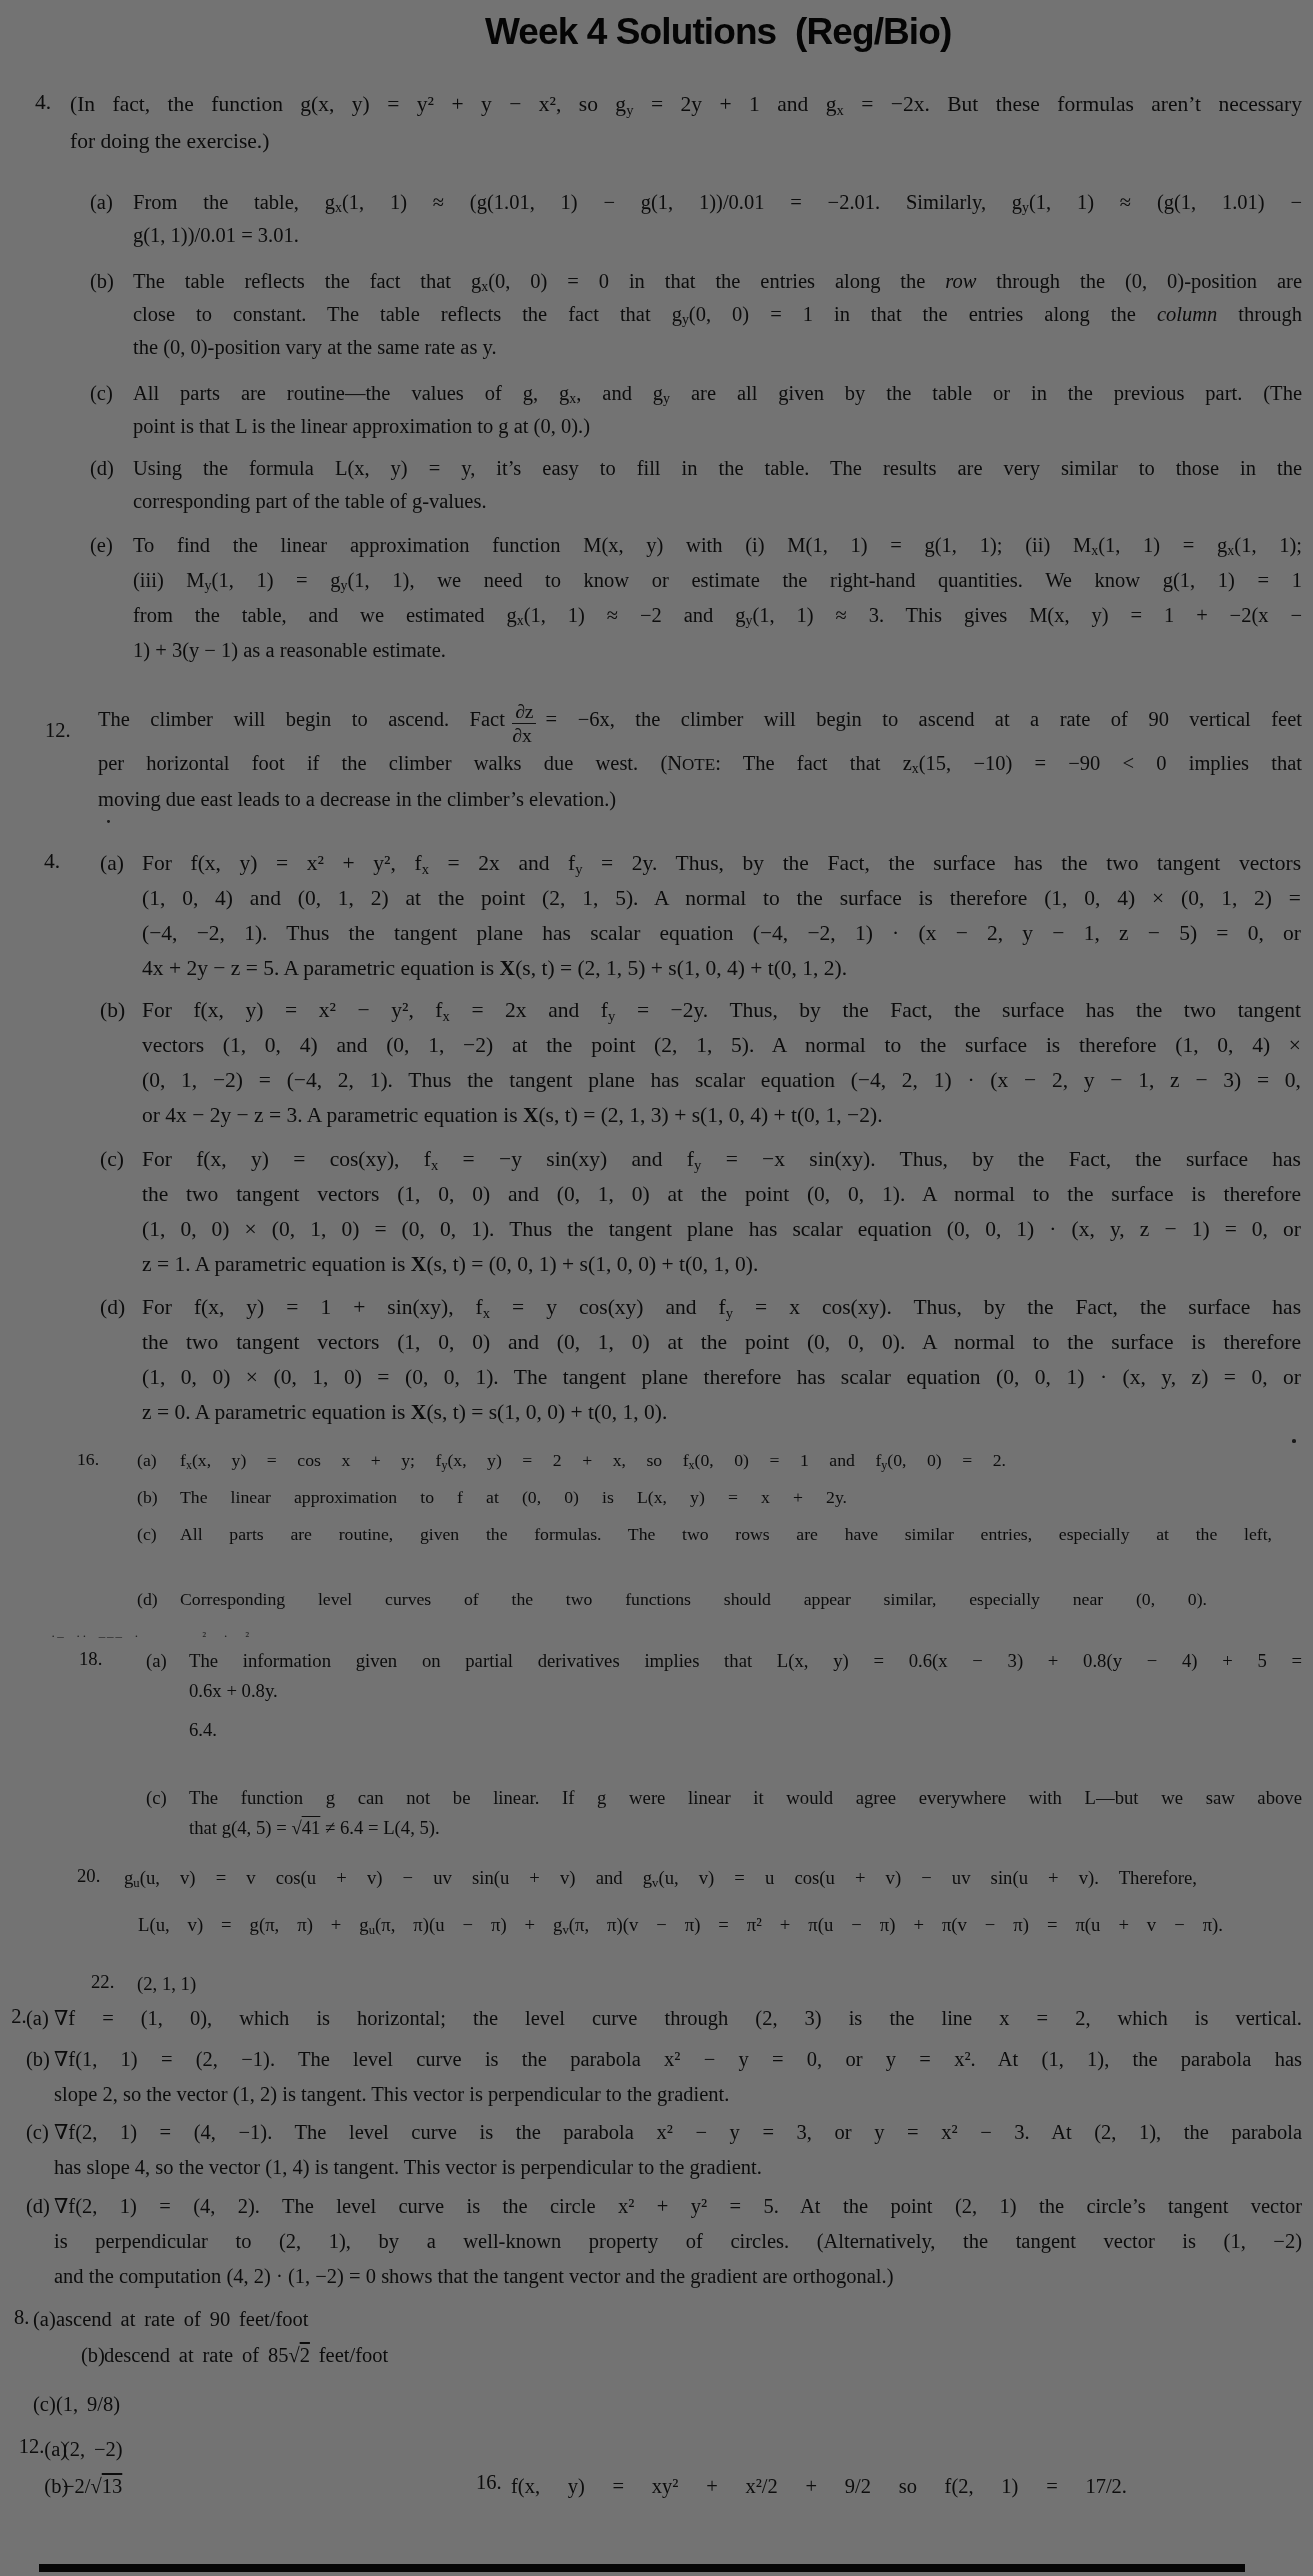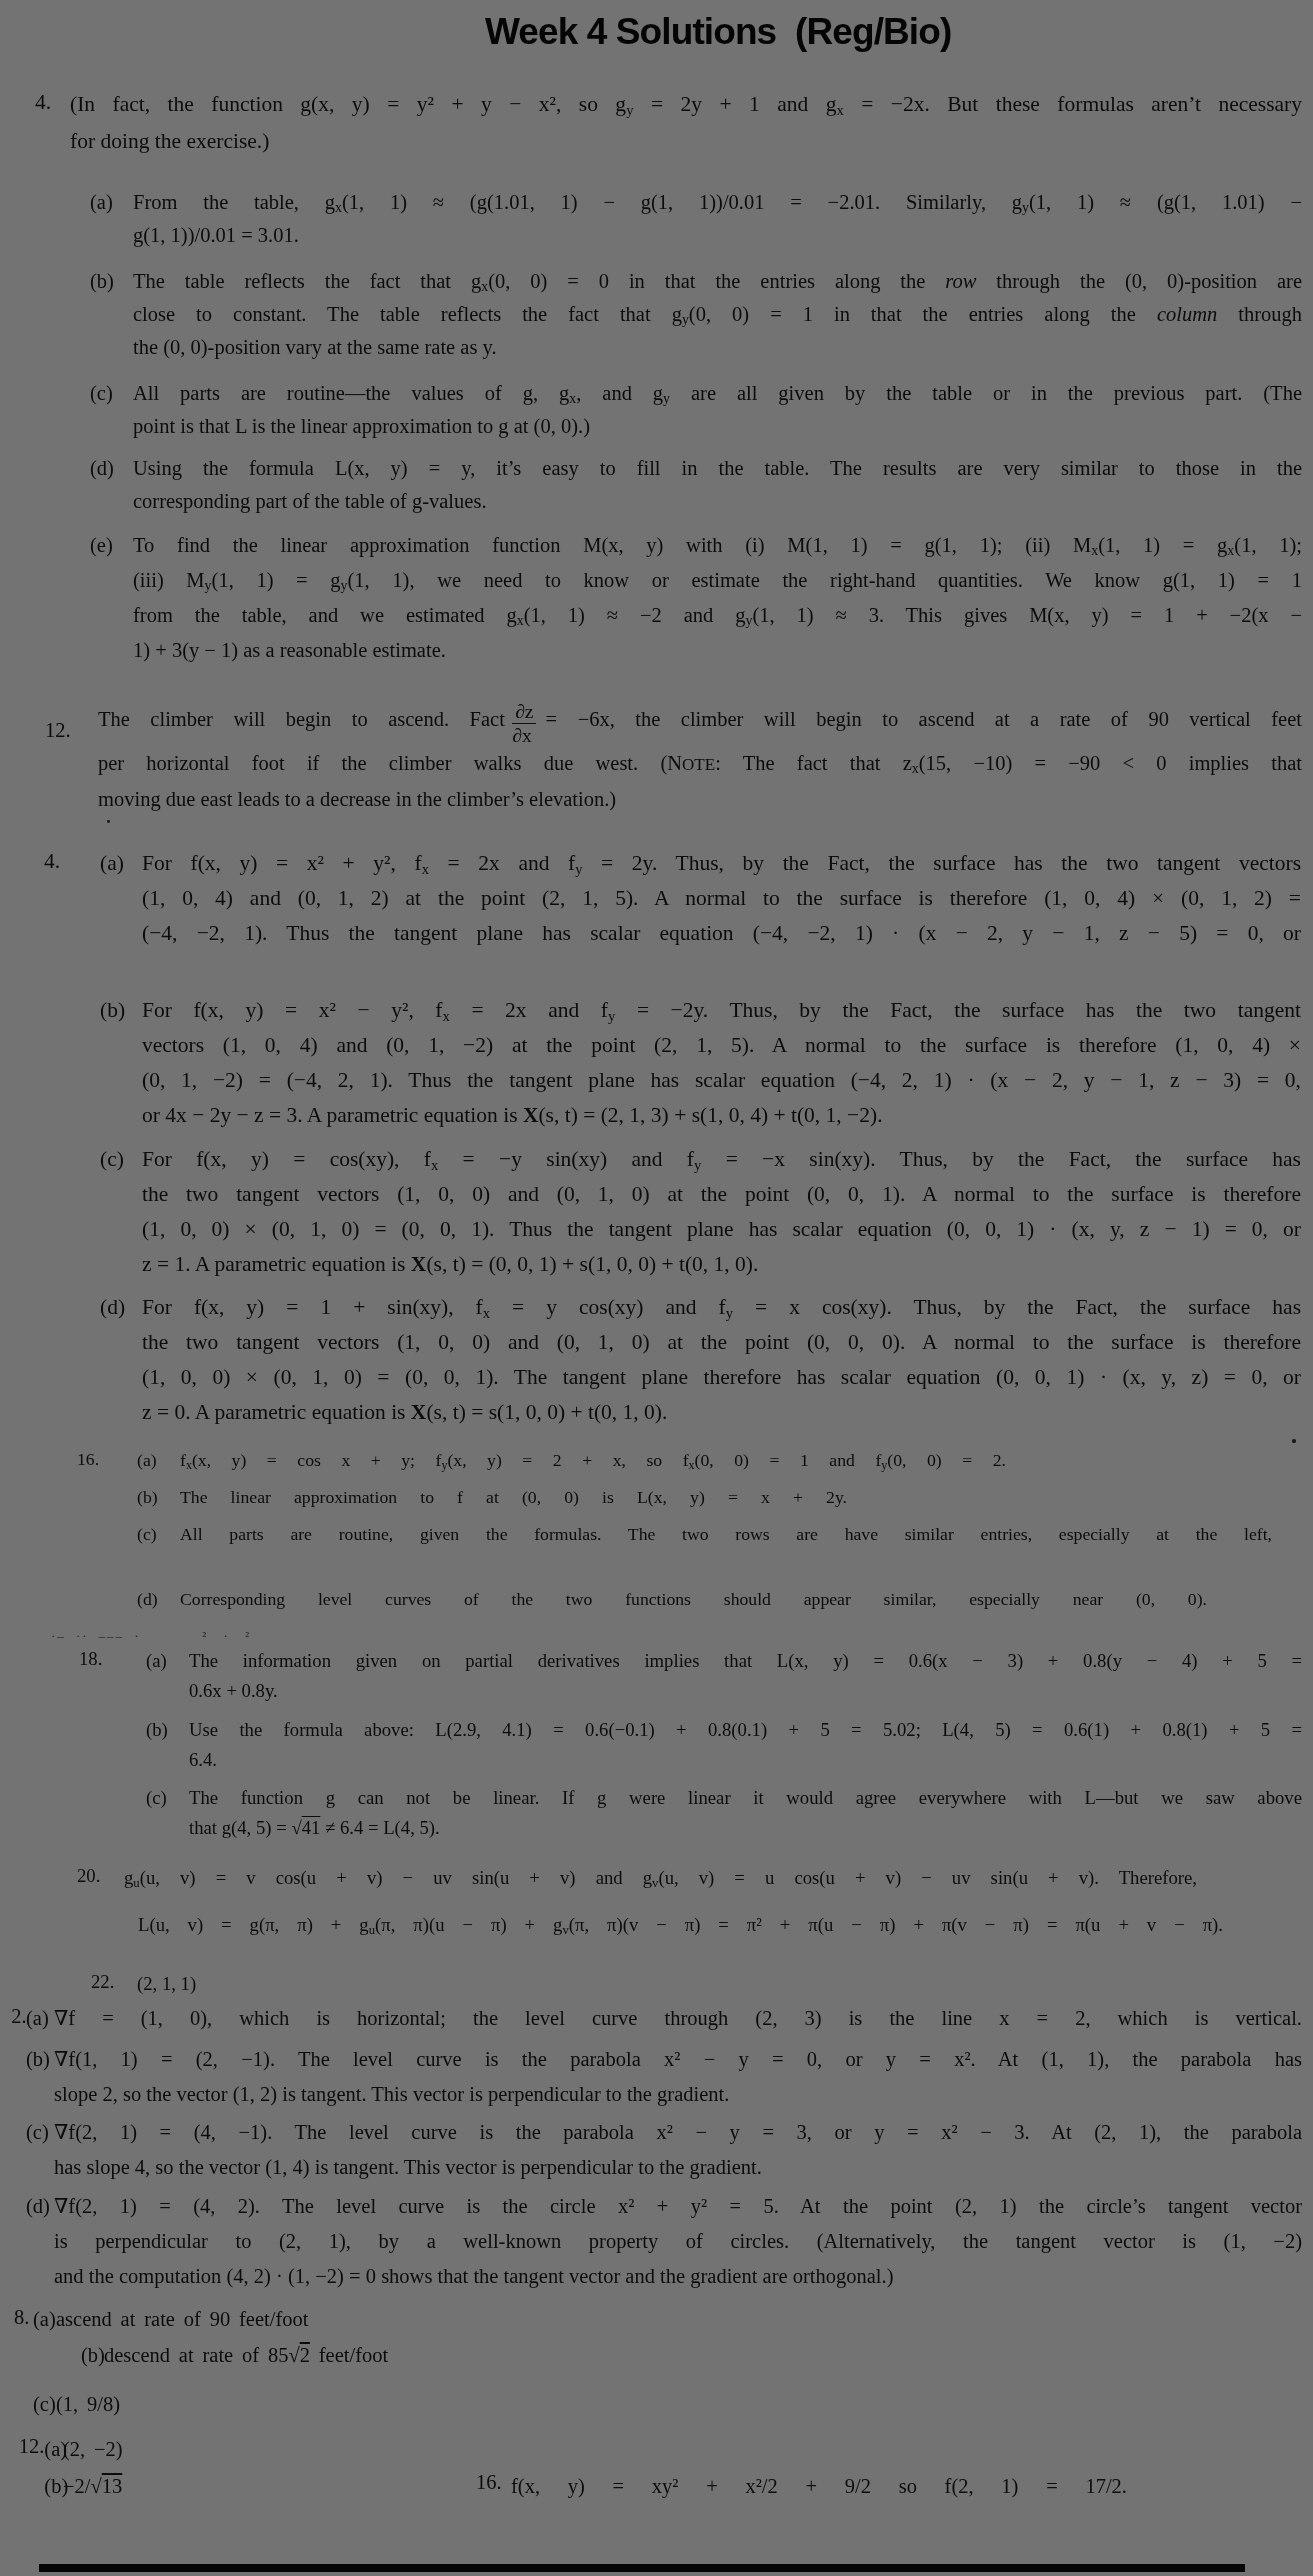--- a/index.html
+++ b/index.html
@@ -90,20 +90,21 @@
     <div class="jl"><span>The climber will begin to ascend. Fact</span><span class="frac"><span class="fn">∂z</span><span class="fd">∂x</span></span><span>= −6x, the climber will begin to ascend at a rate of 90 vertical feet</span></div>
     <div class="jl">per horizontal foot if the climber walks due west. (N<small>OTE</small>: The fact that z<sub>x</sub>(15, −10) = −90 &lt; 0 implies that</div>
     <div>moving due east leads to a decrease in the climber’s elevation.)</div>
   </div>
 
   <span class="num fB" style="left:44px;top:849px;">4.</span>
   <div class="block secB" style="left:142px;top:846px;width:1159px;">
     <div class="jl hang45"><span class="lbl lbl45">(a)</span><span>For f(x, y) = x² + y², f<sub>x</sub> = 2x and f<sub>y</sub> = 2y. Thus, by the Fact, the surface has the two tangent vectors</span></div>
     <div class="jl">(1, 0, 4) and (0, 1, 2) at the point (2, 1, 5). A normal to the surface is therefore (1, 0, 4) × (0, 1, 2) =</div>
     <div class="jl">(−4, −2, 1). Thus the tangent plane has scalar equation (−4, −2, 1) · (x − 2, y − 1, z − 5) = 0, or</div>
+    <div>4x + 2y − z = 5. A parametric equation is <b>X</b>(s, t) = (2, 1, 5) + s(1, 0, 4) + t(0, 1, 2).</div>
   </div>
 
   <div class="block secB" style="left:142px;top:993px;width:1159px;">
     <div class="jl hang45"><span class="lbl lbl45">(b)</span><span>For f(x, y) = x² − y², f<sub>x</sub> = 2x and f<sub>y</sub> = −2y. Thus, by the Fact, the surface has the two tangent</span></div>
     <div class="jl">vectors (1, 0, 4) and (0, 1, −2) at the point (2, 1, 5). A normal to the surface is therefore (1, 0, 4) ×</div>
     <div class="jl">(0, 1, −2) = (−4, 2, 1). Thus the tangent plane has scalar equation (−4, 2, 1) · (x − 2, y − 1, z − 3) = 0,</div>
     <div>or 4x − 2y − z = 3. A parametric equation is <b>X</b>(s, t) = (2, 1, 3) + s(1, 0, 4) + t(0, 1, −2).</div>
   </div>
 
   <div class="block secB" style="left:142px;top:1142px;width:1159px;">
@@ -135,21 +136,20 @@
   </div>
 
   <div class="smudge">·–  ··  –––  ·            ²   ·   ²</div>
 
   <span class="num fD" style="left:79px;top:1648px;">18.</span>
   <div class="block secD" style="left:189px;top:1646px;width:1113px;">
     <div class="jl hang46"><span class="lbl lbl46">(a)</span><span>The information given on partial derivatives implies that L(x, y) = 0.6(x − 3) + 0.8(y − 4) + 5 =</span></div>
     <div>0.6x + 0.8y.</div>
   </div>
   <div class="block secD" style="left:189px;top:1715px;width:1113px;">
-    <div class="jl hang46"><span class="lbl lbl46">(b)</span><span>Use the formula above: L(2.9, 4.1) = 0.6(−0.1) + 0.8(0.1) + 5 = 5.02; L(4, 5) = 0.6(1) + 0.8(1) + 5 =</span></div>
     <div>6.4.</div>
   </div>
   <div class="block secD" style="left:189px;top:1783px;width:1113px;">
     <div class="jl hang46"><span class="lbl lbl46">(c)</span><span>The function g can not be linear. If g were linear it would agree everywhere with L—but we saw above</span></div>
     <div>that g(4, 5) = √<span class="ov">41</span> ≠ 6.4 = L(4, 5).</div>
   </div>
 
   <span class="num fD" style="left:77px;top:1865px;">20.</span>
   <div class="block secD jl" style="left:124px;top:1863px;width:1073px;">g<sub>u</sub>(u, v) = v cos(u + v) − uv sin(u + v) and g<sub>v</sub>(u, v) = u cos(u + v) − uv sin(u + v). Therefore,</div>
   <div class="block secD jl" style="left:138px;top:1910px;width:1085px;">L(u, v) = g(π, π) + g<sub>u</sub>(π, π)(u − π) + g<sub>v</sub>(π, π)(v − π) = π² + π(u − π) + π(v − π) = π(u + v − π).</div>

